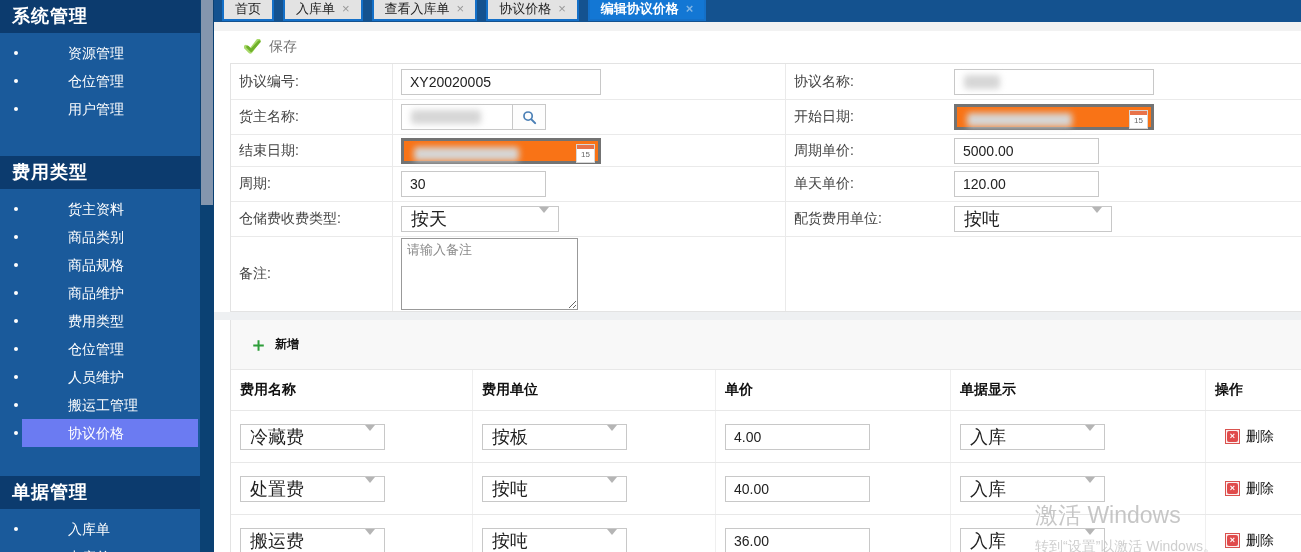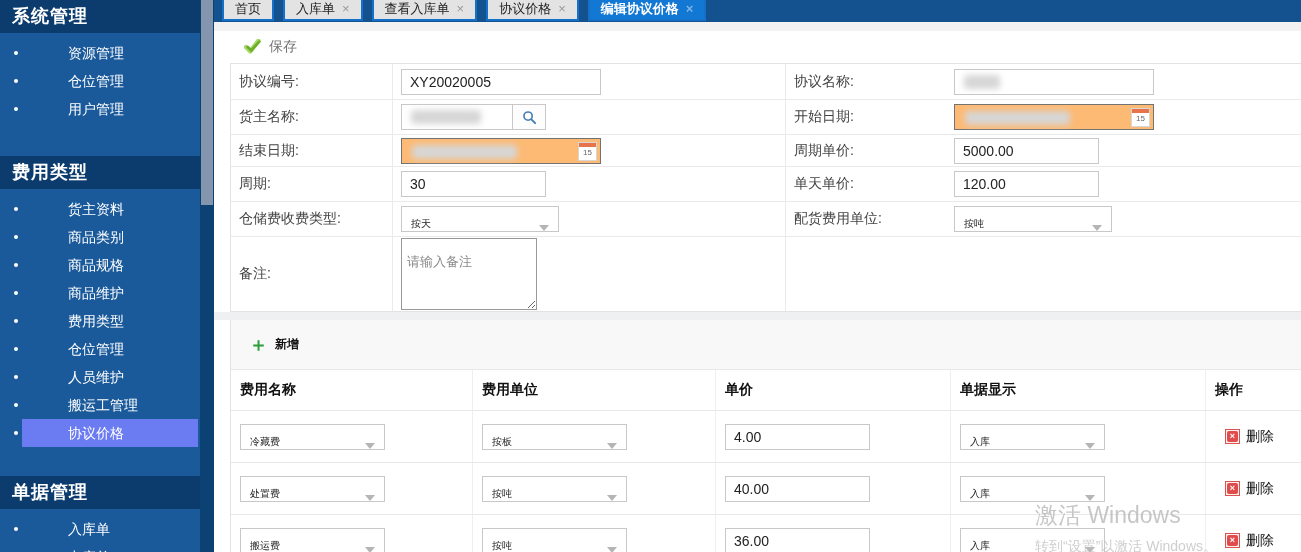--- a/index.html
+++ b/index.html
@@ -46,31 +46,31 @@
   .fcell.b1 { border-right:1px solid #EAEAEA; }
   .r36{height:35px;} .r35{height:34px;} .r32{height:31px;} .r75{height:74px;}
   .txt { height:26px; border:1px solid #C8C8C8; background:#fff; font-size:14px;
     padding:0 8px; font-family:inherit; color:#222; }
   .w200{width:200px;} .w145{width:145px;} .w112{width:112px;}
   .inp-wrap { position:relative; display:flex; align-items:center; }
   .blurblob { position:absolute; left:10px; top:6px; height:14px; background:#D6D6D6;
     border-radius:3px; filter:blur(3px); }
   .srch-btn { width:33px; height:26px; border:1px solid #C8C8C8; border-left:none; background:#FDFDFD;
     display:flex; align-items:center; justify-content:center; cursor:pointer; }
-  .date-wrap { width:200px; height:26px; border:1px solid #737373; position:relative; background:#fdba74; }
+  .date-wrap { width:200px; height:26px; border:3px solid #737373; position:relative; background:#f97316; }
   .cal { position:absolute; right:3px; top:3px; width:19px; height:19px; border:1px solid #D7D7D7;
     background:#fff; font-size:8px; color:#666; text-align:center; line-height:20px; cursor:pointer; }
   .cal::before { content:""; position:absolute; left:0; right:0; top:0; height:4px; background:#E8734A; }
-  .sel { height:26px; border:1px solid #C8C8C8; background:#fff; display:flex; align-items:flex-end;
-    justify-content:space-between; padding:0 9px; font-size:10px; color:#222; cursor:pointer; }
+  .sel { height:26px; border:1px solid #C8C8C8; background:#fff; display:flex; align-items:flex-start;
+    justify-content:space-between; padding:0 9px; font-size:18px; color:#222; cursor:pointer; }
   .sel .caret { width:0; height:0; border-left:5px solid transparent; border-right:5px solid transparent;
     border-top:6px solid #B5B5B5; }
   .w158{width:158px;}
-  textarea.remark { width:136px; height:72px; border:1px solid #999; font-size:13px;
-    font-family:Liberation Mono, monospace; padding:14px 5px; color:#222; resize:both; margin:1px 0; }
+  textarea.remark { width:177px; height:72px; border:1px solid #999; font-size:13px;
+    font-family:Liberation Mono, monospace; padding:2px 5px; color:#222; resize:both; margin:1px 0; }
   textarea.remark::placeholder { color:#8a8a8a; }
 
   
   .gap { height:8px; background:#EEF0F2; margin-top:0; }
   .fee-panel { margin-left:16px; border-left:1px solid #E3E3E3; }
   .fee-toolbar { height:49px; background:#F8F8F8; display:flex; align-items:center; gap:7px;
     padding-left:18px; cursor:pointer; }
   .fee-toolbar .lbl { font-size:12px; font-weight:bold; color:#111; }
   .fee-grid { display:grid; grid-template-columns:242px 243px 235px 255px 1fr; }
   .fee-head { border-top:1px solid #E8E8E8; }

